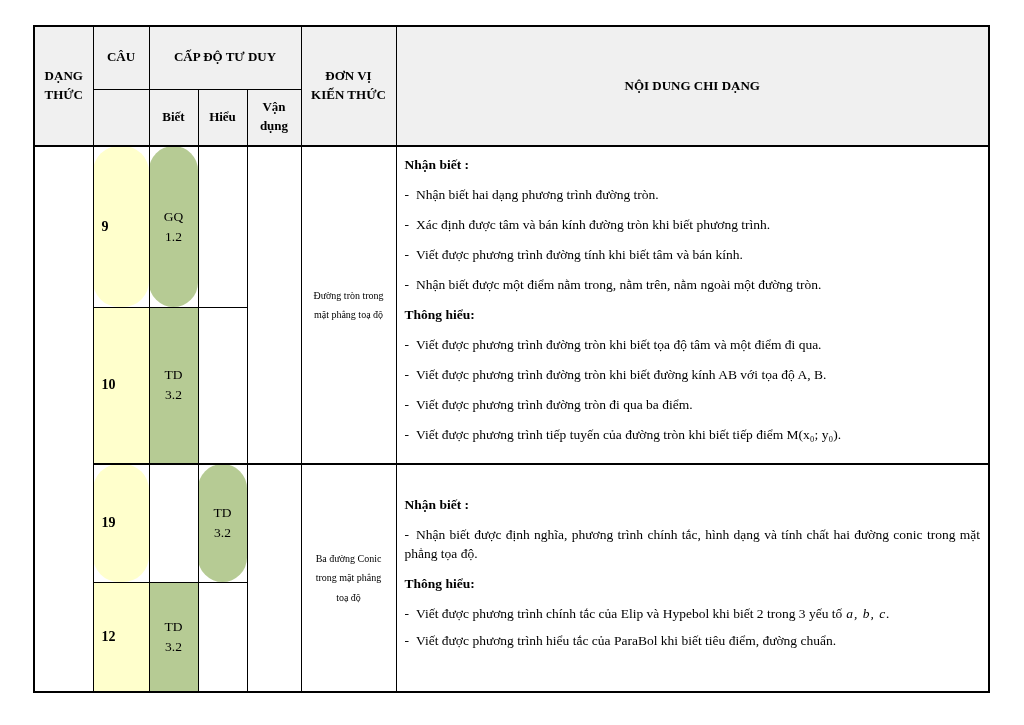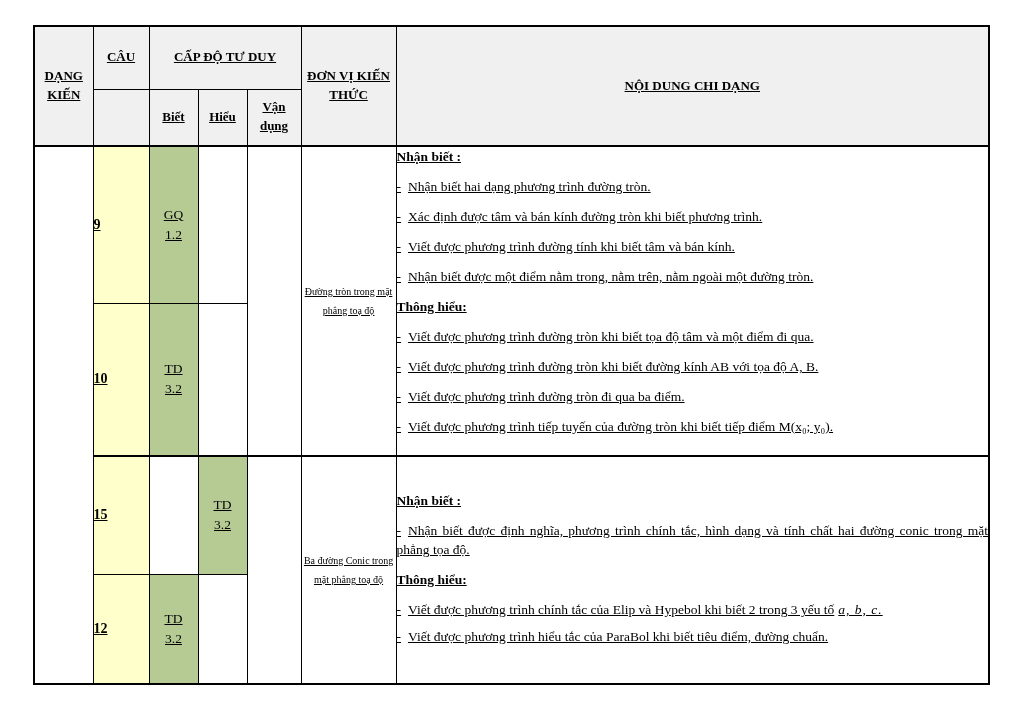--- a/index.html
+++ b/index.html
@@ -14,26 +14,25 @@
   .doc { position: absolute; left: 33px; top: 25px; }
 
   table.matrix {
     border-collapse: collapse;
     table-layout: fixed;
     width: 955px;
     border: 2px solid var(--border, #000);
   }
   table.matrix th, table.matrix td {
     border: 1px solid var(--border, #000);
-    padding: 0;
+    padding: 8px;
     overflow: hidden;
-    text-decoration: underline;
   }
   
-  tr.grp > th, tr.grp > td { border-top: 2px solid var(--border, #000); }
+  tr.grp > th, tr.grp > td { border-top: 2px solid var(--border, #000); border-radius: 26px; }
 
   tr.hr1 { height: 63px; }
   tr.hr2 { height: 57px; }
   tr.r9  { height: 157px; }
   tr.r10 { height: 153px; }
   tr.r11 { height: 118px; }
   tr.r12 { height: 110px; }
 
   th.hdr {
     background: var(--header-bg, #f0f0f0);
@@ -94,21 +93,21 @@
       <col style="width:59px">
         <col style="width:56px">
         <col style="width:49px">
       <col style="width:49px">
         <col style="width:54px">
         <col style="width:95px">
       <col style="width:593px">
     </colgroup>
     <thead>
       <tr class="hr1">
-        <th class="hdr" rowspan="2">DẠNG KIẾN</th>
+        <th class="hdr" rowspan="2">DẠNG THỨC</th>
         <th class="hdr">CÂU</th>
         <th class="hdr" colspan="3">CẤP ĐỘ TƯ DUY</th>
         <th class="hdr" rowspan="2">ĐƠN VỊ KIẾN THỨC</th>
         <th class="hdr" rowspan="2">NỘI DUNG CHI DẠNG</th>
       </tr>
       <tr class="hr2">
         <th class="hdr"></th>
         <th class="hdr">Biết</th>
         <th class="hdr">Hiểu</th>
         <th class="hdr">Vận dụng</th>
@@ -136,21 +135,21 @@
           <p class="bullet"><span class="dash">-</span><span>Viết được phương trình tiếp tuyến của đường tròn khi biết tiếp điểm M(x₀; y₀).</span></p>
         </td>
       </tr>
       <tr class="r10">
         <td class="cau">10</td>
         <td class="lvl green"><span>TD
 3.2</span></td>
         <td class="lvl"></td>
       </tr>
       <tr class="r11 grp">
-        <td class="cau">15</td>
+        <td class="cau">19</td>
         <td class="lvl"></td>
         <td class="lvl green"><span>TD
 3.2</span></td>
         <td class="lvl" rowspan="2"></td>
         <td class="donvi" rowspan="2">Ba đường Conic trong mặt phẳng toạ độ</td>
         <td class="content mid" rowspan="2">
           <p class="head">Nhận biết :</p>
           <p class="bullet"><span class="dash">-</span><span>Nhận biết được định nghĩa, phương trình chính tắc, hình dạng và tính chất hai đường conic trong mặt phẳng tọa độ.</span></p>
           <p class="head">Thông hiểu:</p>
           <p class="bullet tight"><span class="dash">-</span><span>Viết được phương trình chính tắc của Elip và Hypebol khi biết 2 trong 3 yếu tố</span><span class="math">a, b, c.</span></p>

